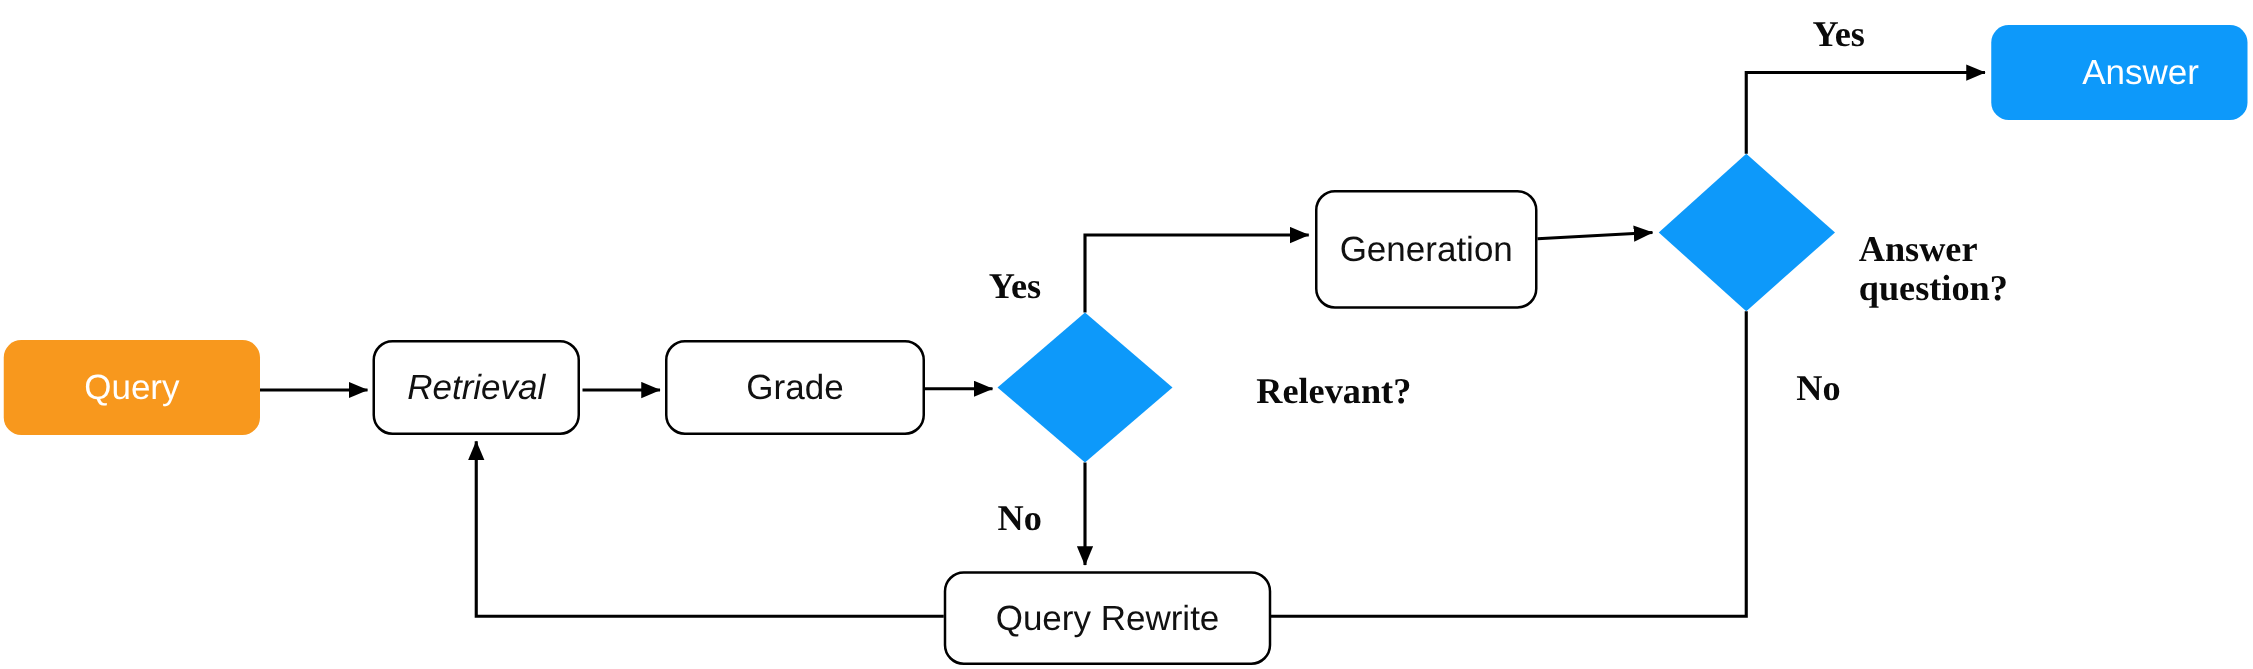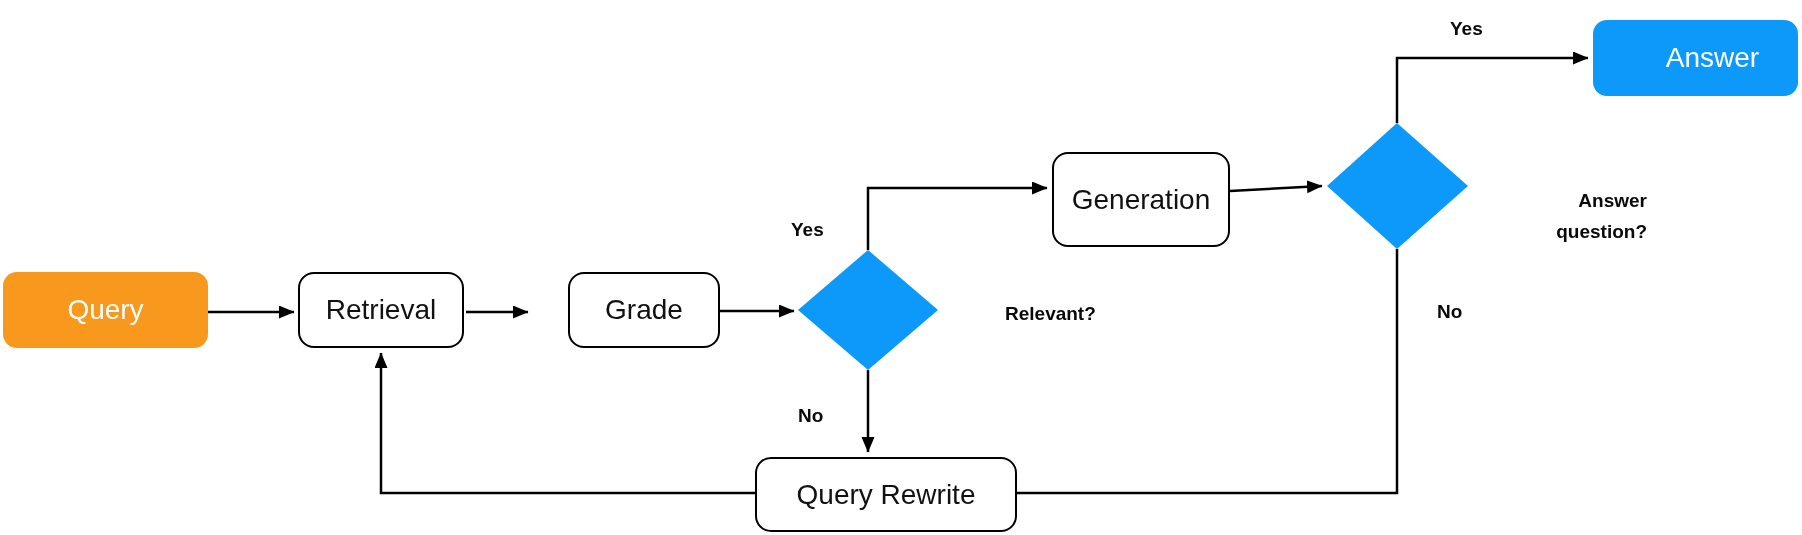--- a/index.html
+++ b/index.html
@@ -29,32 +29,32 @@
   }
   .node.filled-orange{
     background:var(--accent-orange);
     border:none;color:#fff;border-radius:14px;
   }
   .node.filled-blue{
     background:var(--accent-blue);
     border:none;color:#fff;border-radius:14px;
   }
   .node-query{left:3px;top:272px;width:205px;height:76px;}
-  .node-retrieval{left:298px;top:272px;width:166px;height:76px;}
-  .node-grade{left:532px;top:272px;width:152px;height:76px;margin-left:36px;}
+  .node-retrieval{left:298px;top:272px;width:166px;height:76px;font-style:italic;}
+  .node-grade{left:532px;top:272px;width:208px;height:76px;}
   .node-generation{left:1052px;top:152px;width:178px;height:95px;}
   .node-answer{left:1593px;top:20px;width:205px;height:76px;padding-left:34px;}
   .node-query-rewrite{left:755px;top:457px;width:262px;height:75px;}
   .lbl{
     position:absolute;
-    font-weight:700;font-size:19px;color:#0a0a0a;
-    line-height:31px;white-space:nowrap;
+    font-weight:700;font-size:29px;color:#0a0a0a;
+    line-height:31px;white-space:nowrap;font-family:Liberation Serif, serif;
   }
   .lbl-relevant{left:1005px;top:298px;}
-  .lbl-answer-question{left:1487px;top:185px;width:160px;text-align:right;white-space:normal;}
+  .lbl-answer-question{left:1487px;top:185px;width:160px;text-align:left;white-space:normal;}
   .lbl-yes-relevant{left:791px;top:214px;}
   .lbl-no-relevant{left:798px;top:400px;}
   .lbl-yes-answer{left:1450px;top:13px;}
   .lbl-no-answer{left:1437px;top:296px;}
 </style>
 </head>
 <body>
 
 <div class="canvas">
 

